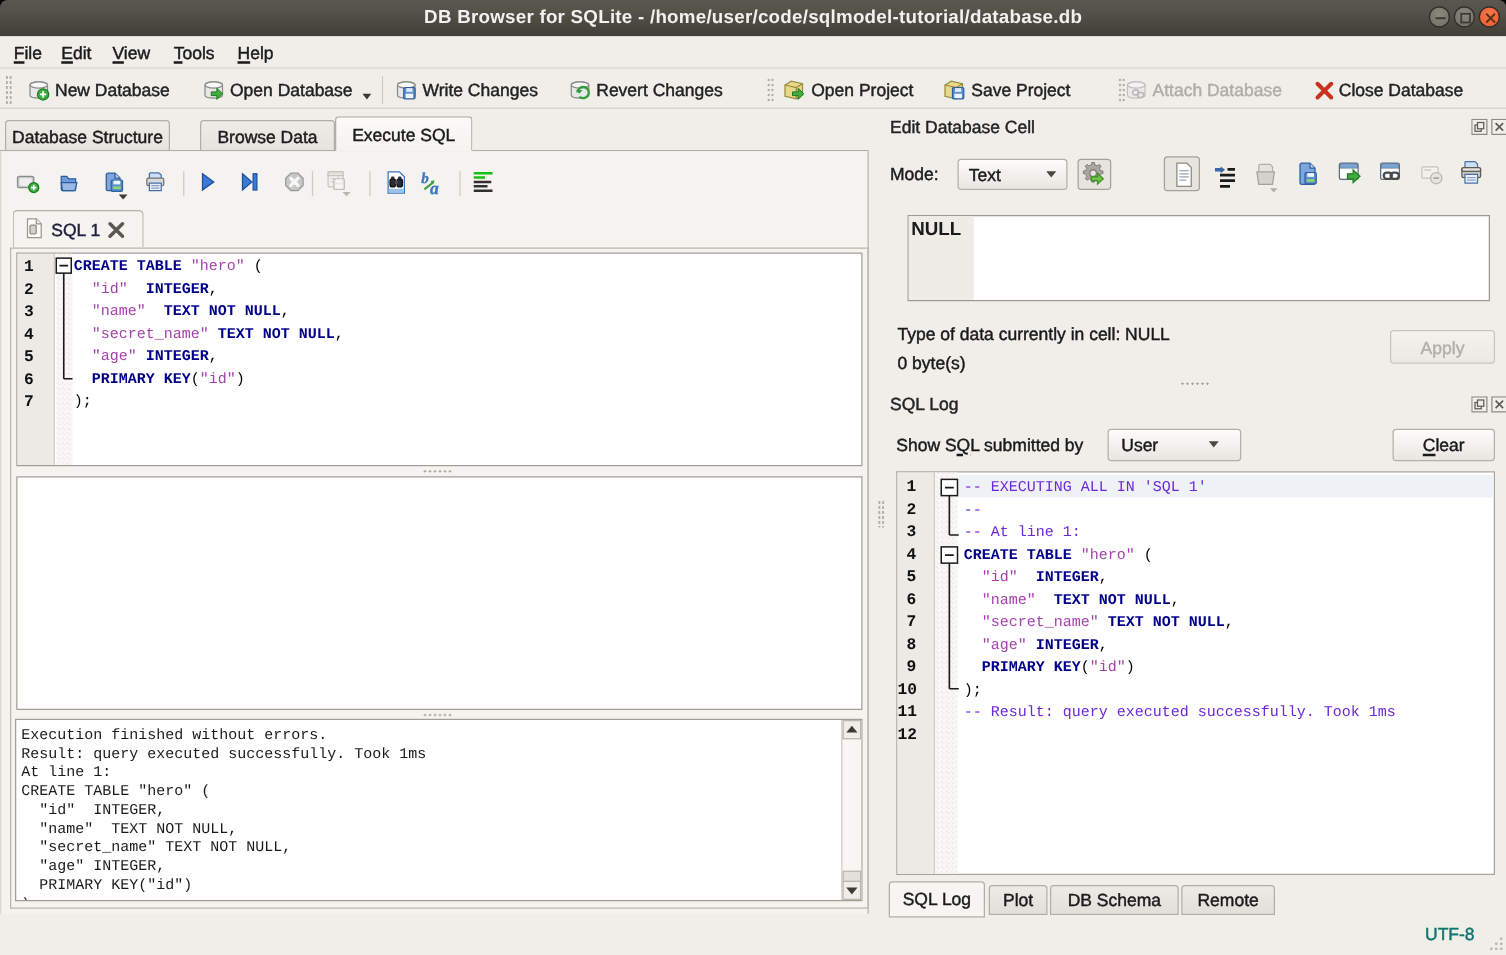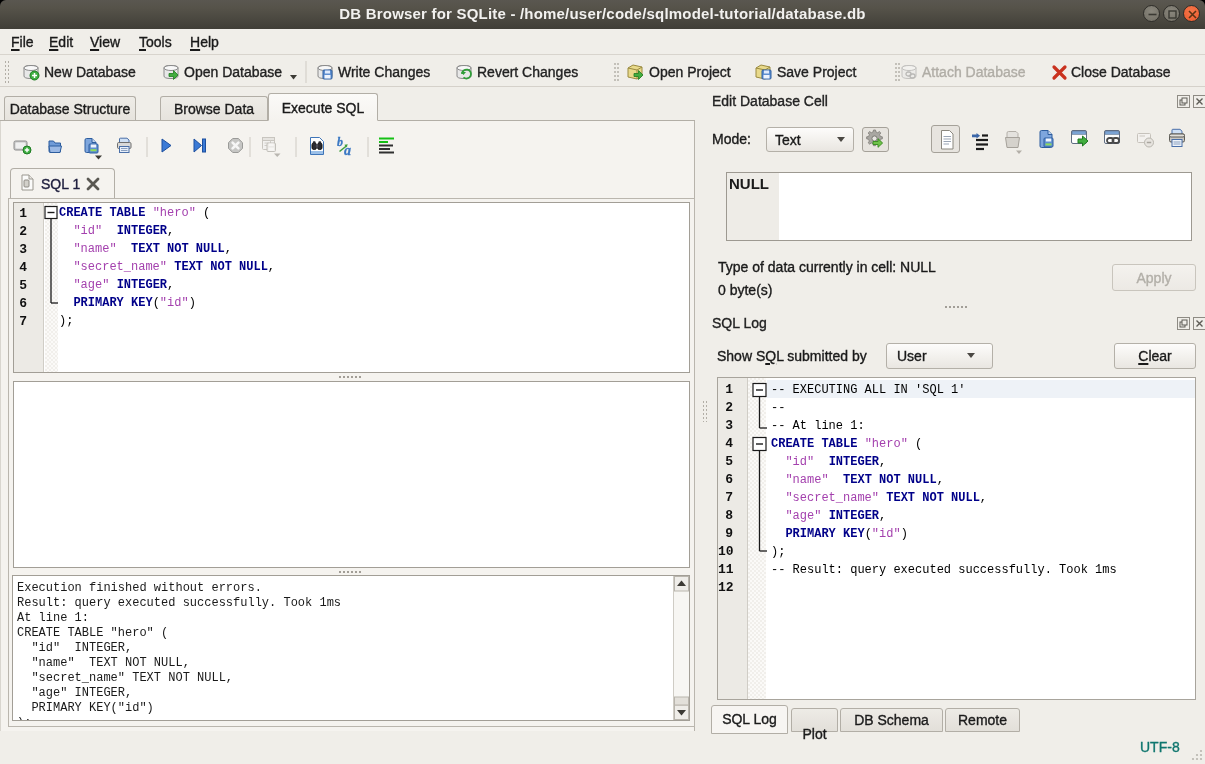--- a/index.html
+++ b/index.html
@@ -25,21 +25,21 @@
 
 #toolbar { left:0; top:55px; width:1205px; height:32px; background:#f0eee9; border-bottom:1px solid #d5d1ca; }
 .grip { position:absolute; width:6px; background-image:radial-gradient(circle,#b2aea6 1px,transparent 1.1px); background-size:3px 4px; }
 
 .maintab { position:absolute; font-size:14px; color:#1b1b1b; text-align:center; }
 
 .frame { position:absolute; border:1px solid #a29e96; background:#fff; }
 .mono { font-family:"Liberation Mono", monospace; font-size:12px; white-space:pre; }
 .kw { color:#000089; font-weight:bold; }
 .idq { color:#a441ae; }
-.cmt { color:#000000; }
+.cmt { color:#6d28d9; }
 .dots-h { position:absolute; height:2px; background-image:radial-gradient(circle,#a29e97 0.8px,transparent 0.9px); background-size:4px 2px; }
 
 .button { position:absolute; border:1px solid #b4b0a8; border-radius:3px;
   background:linear-gradient(180deg,#fdfcfb, #f1efeb 60%, #e9e6e1); font-size:14px; color:#1a1a1a;
   display:flex; align-items:center; justify-content:center; }
 .button.dis { color:#b2afa8; background:linear-gradient(180deg,#f4f2ee,#ece9e4); border-color:#c9c5bd; }
 .combo { position:absolute; border:1px solid #b4b0a8; border-radius:3px;
   background:linear-gradient(180deg,#fdfcfb,#f1efeb 60%,#e9e6e1); font-size:14px; color:#1a1a1a; }
 .combo .ctext { position:absolute; left:10px; top:4px; }
 .combo .carrow { position:absolute; width:0; height:0; border-left:4px solid transparent; border-right:4px solid transparent; border-top:5px solid #4a4843; top:9px; }
@@ -515,21 +515,21 @@
   <line x1="5" y1="10" x2="12" y2="10" stroke="#1a1a1a" stroke-width="1.4"></line>
   <line x1="8.5" y1="16.5" x2="8.5" y2="48" stroke="#1a1a1a" stroke-width="1.3"></line>
   <path d="M8.5 48 L16 48" stroke="#1a1a1a" stroke-width="1.3"></path>
   <rect x="2" y="57.5" width="13" height="13" fill="#fff" stroke="#1a1a1a" stroke-width="1.2"></rect>
   <line x1="5" y1="64" x2="12" y2="64" stroke="#1a1a1a" stroke-width="1.4"></line>
   <line x1="8.5" y1="70.5" x2="8.5" y2="171" stroke="#1a1a1a" stroke-width="1.3"></line>
   <path d="M8.5 171 L16 171" stroke="#1a1a1a" stroke-width="1.3"></path>
 </svg>
 
 <div class="btab active" style="left:711px; top:705px; width:77px; padding-top:5px;">SQL Log</div>
-<div class="btab" style="left:791px; top:708px; width:47px; height:24px; padding-top:17px;">Plot</div>
+<div class="btab" style="left:791px; top:708px; width:47px; height:24px; padding-top:3px;">Plot</div>
 <div class="btab" style="left:840px; top:708px; width:103px; height:24px; padding-top:3px;">DB Schema</div>
 <div class="btab" style="left:945px; top:708px; width:75px; height:24px; padding-top:3px;">Remote</div>
 
 <div class="abs uilabel" style="left:1140px; top:739px; font-size:14px; color:#0f766e;">UTF-8</div>
 <svg class="abs" width="14" height="14" style="left:1190px; top:749px;">
     <g fill="#b9b6af">
       <circle cx="11" cy="2" r="1.1"></circle>
       <circle cx="7" cy="6" r="1.1"></circle>
       <circle cx="11" cy="6" r="1.1"></circle>
       <circle cx="3" cy="10" r="1.1"></circle>

